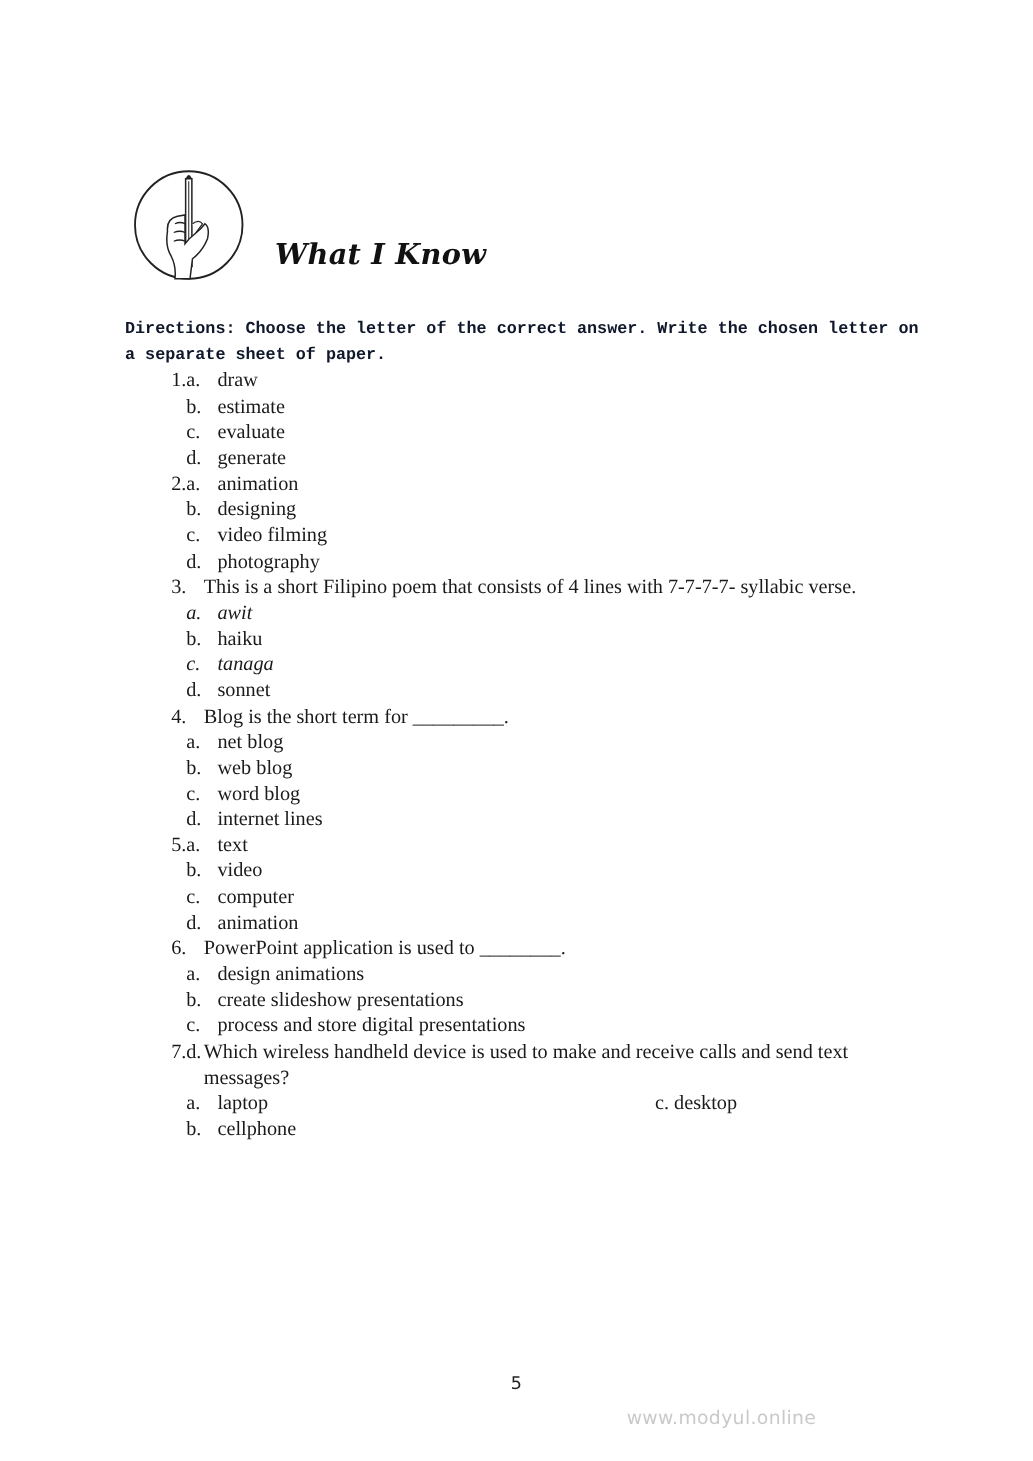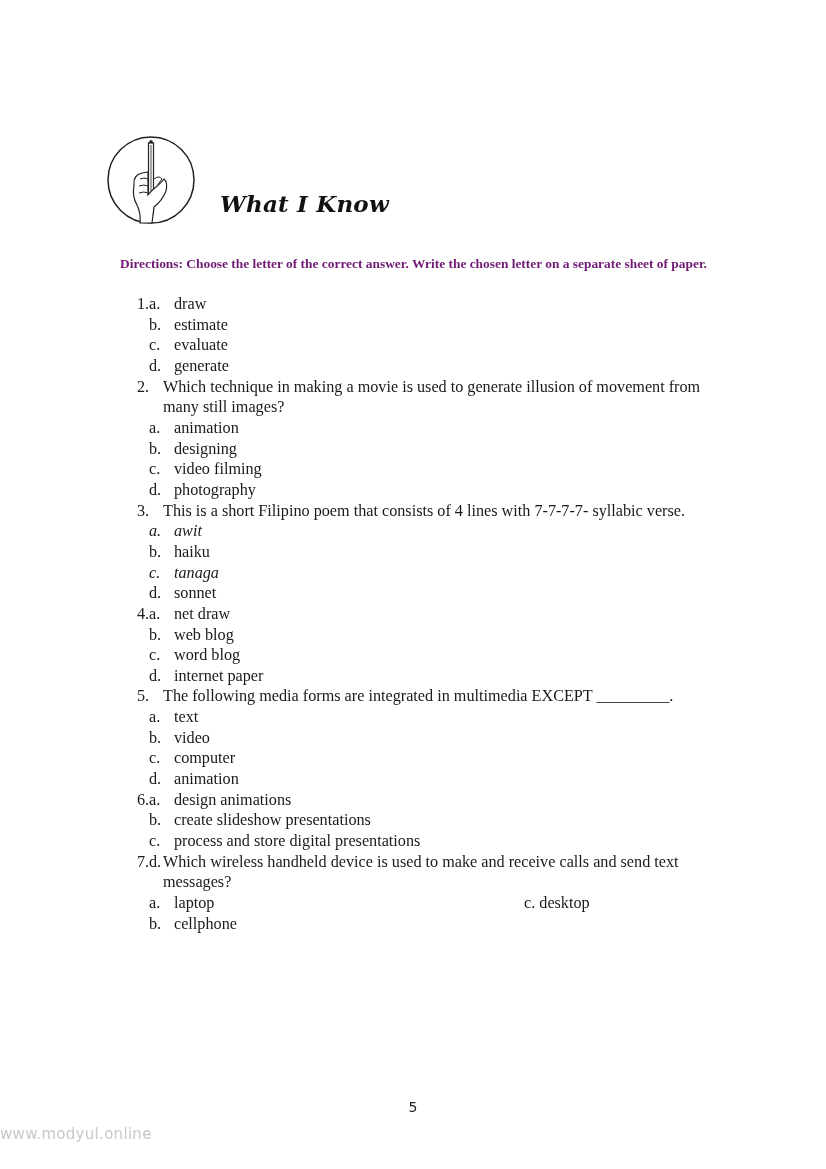--- a/index.html
+++ b/index.html
@@ -1,32 +1,32 @@
 <!DOCTYPE html>
 <html><head>
 <meta charset="utf-8">
 <style>
   html, body { margin: 0; padding: 0; background: #ffffff; }
   body { width: 826px; height: 1169px; position: relative; overflow: hidden; color: #1a1a1a; }
   .header-icon { position: absolute; left: 106px; top: 135px; width: 90px; height: 90px; }
   .title { position: absolute; left: 220px; top: 163px; font-family: "DejaVu Serif", serif; font-weight: bold; font-style: italic; font-size: 23px; color: #111; letter-spacing: 0.2px; margin-top: 27px; }
-  .directions { position: absolute; left: 100px; top: 254px; width: 640px; font-family: Liberation Serif, serif; font-weight: bold; font-size: 13.4px; line-height: 20.6px; color: #701a75; margin-left: 20px; }
+  .directions { position: absolute; left: 100px; top: 254px; width: 640px; font-family: Liberation Mono, monospace; font-weight: bold; font-size: 13.4px; line-height: 20.6px; color: #0f172a; }
   .questions { position: absolute; left: 137px; top: 294px; width: 600px; font-family: "Liberation Serif", serif; font-size: 16.2px; line-height: 20.65px; color: #1a1a1a; }
   .q { position: relative; padding-left: 26px; }
   .q .num { position: absolute; left: 0; top: 0; }
   .opts { padding-left: 12px; }
   .opt { position: relative; padding-left: 25px; }
   .opt .letter { position: absolute; left: 0; top: 0; }
   .opt.italic { font-style: italic; }
   .two-col { display: grid; grid-template-columns: 375px 200px; padding-left: 12px; }
   .two-col .opt2 { position: relative; }
   .two-col .left { padding-left: 25px; }
   .two-col .left .letter { position: absolute; left: 0; }
   .page-num { position: absolute; left: 0; width: 826px; top: 1099px; text-align: center; font-family: "DejaVu Sans", sans-serif; font-size: 14px; color: #222; }
-  .watermark { position: absolute; left: 0; width: 653px; top: 1125px; text-align: left; font-family: "DejaVu Sans", sans-serif; font-size: 15px; color: #c9c9c9; letter-spacing: 0.3px; }
+  .watermark { position: absolute; left: 0; width: 653px; top: 1125px; text-align: right; font-family: "DejaVu Sans", sans-serif; font-size: 15px; color: #c9c9c9; letter-spacing: 0.3px; }
 </style>
 </head>
 <body>
 
 <div class="header-icon">
   <svg width="90" height="90" viewBox="0 0 90 90">
     <circle cx="45" cy="45" r="43" fill="#fff" stroke="#222" stroke-width="1.5"></circle>
 
     <rect x="42.5" y="8" width="5" height="70" fill="#fff" stroke="#222" stroke-width="1.2"></rect>
     <line x1="45" y1="10" x2="45" y2="76" stroke="#222" stroke-width="0.8"></line>
@@ -50,21 +50,20 @@
   </div>
   <div class="opts">
     <div class="opt"><span class="letter">a.</span><span>draw</span></div>
     <div class="opt"><span class="letter">b.</span><span>estimate</span></div>
     <div class="opt"><span class="letter">c.</span><span>evaluate</span></div>
     <div class="opt"><span class="letter">d.</span><span>generate</span></div>
   </div>
 
   <div class="q">
     <span class="num">2.</span>
-    <span>Which technique in making a movie is used to generate illusion of movement from many still images?</span>
   </div>
   <div class="opts">
     <div class="opt"><span class="letter">a.</span><span>animation</span></div>
     <div class="opt"><span class="letter">b.</span><span>designing</span></div>
     <div class="opt"><span class="letter">c.</span><span>video filming</span></div>
     <div class="opt"><span class="letter">d.</span><span>photography</span></div>
   </div>
 
   <div class="q">
     <span class="num">3.</span>
@@ -72,41 +71,42 @@
   </div>
   <div class="opts">
     <div class="opt italic"><span class="letter">a.</span><span>awit</span></div>
     <div class="opt"><span class="letter">b.</span><span>haiku</span></div>
     <div class="opt italic"><span class="letter">c.</span><span>tanaga</span></div>
     <div class="opt"><span class="letter">d.</span><span>sonnet</span></div>
   </div>
 
   <div class="q">
     <span class="num">4.</span>
+    <span>Blog is the short term for _________.</span>
   </div>
   <div class="opts">
-    <div class="opt"><span class="letter">a.</span><span>net draw</span></div>
+    <div class="opt"><span class="letter">a.</span><span>net blog</span></div>
     <div class="opt"><span class="letter">b.</span><span>web blog</span></div>
     <div class="opt"><span class="letter">c.</span><span>word blog</span></div>
-    <div class="opt"><span class="letter">d.</span><span>internet paper</span></div>
+    <div class="opt"><span class="letter">d.</span><span>internet lines</span></div>
   </div>
 
   <div class="q">
     <span class="num">5.</span>
-    <span>The following media forms are integrated in multimedia EXCEPT _________.</span>
   </div>
   <div class="opts">
     <div class="opt"><span class="letter">a.</span><span>text</span></div>
     <div class="opt"><span class="letter">b.</span><span>video</span></div>
     <div class="opt"><span class="letter">c.</span><span>computer</span></div>
     <div class="opt"><span class="letter">d.</span><span>animation</span></div>
   </div>
 
   <div class="q">
     <span class="num">6.</span>
+    <span>PowerPoint application is used to ________.</span>
   </div>
   <div class="opts">
     <div class="opt"><span class="letter">a.</span><span>design animations</span></div>
     <div class="opt"><span class="letter">b.</span><span>create slideshow presentations</span></div>
     <div class="opt"><span class="letter">c.</span><span>process and store digital presentations</span></div>
     <div class="opt"><span class="letter">d.</span></div>
   </div>
 
   <div class="q">
     <span class="num">7.</span>

